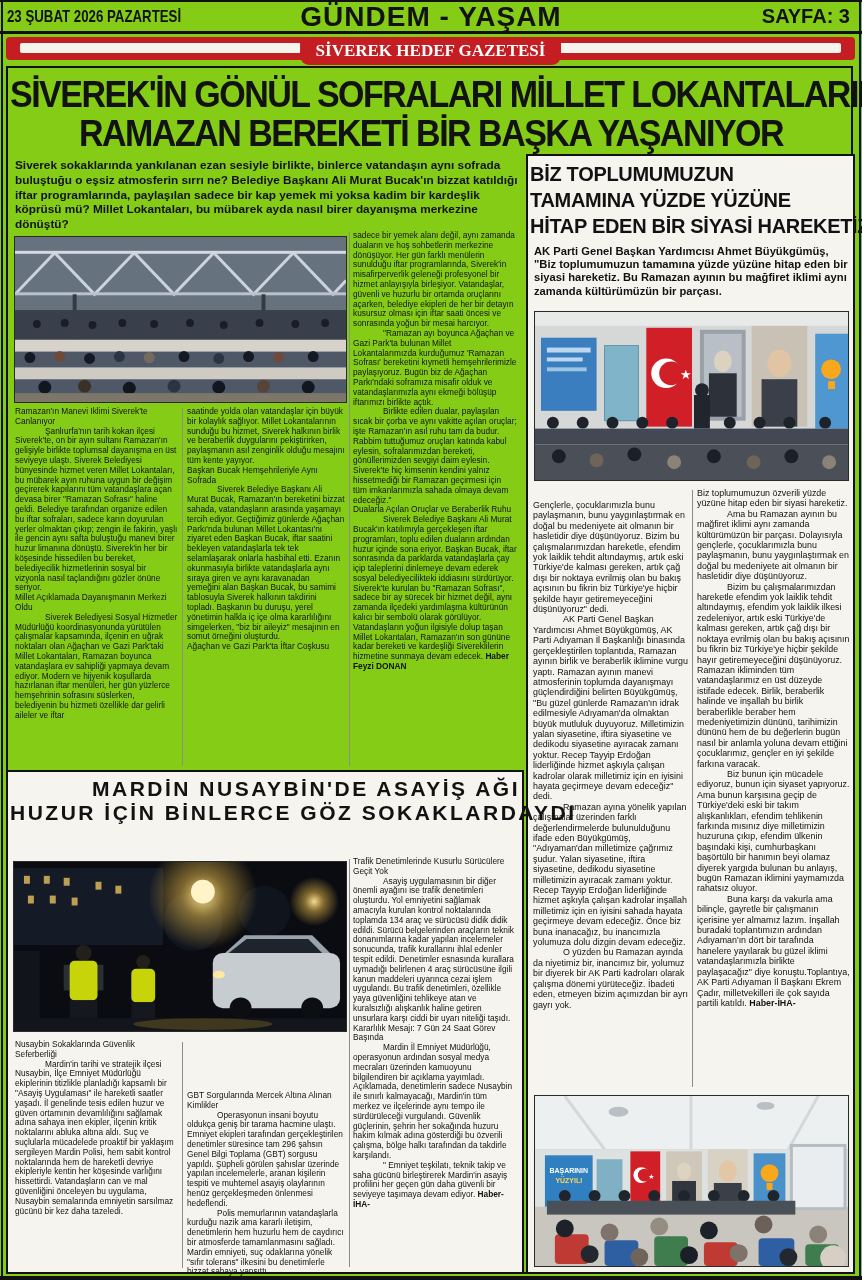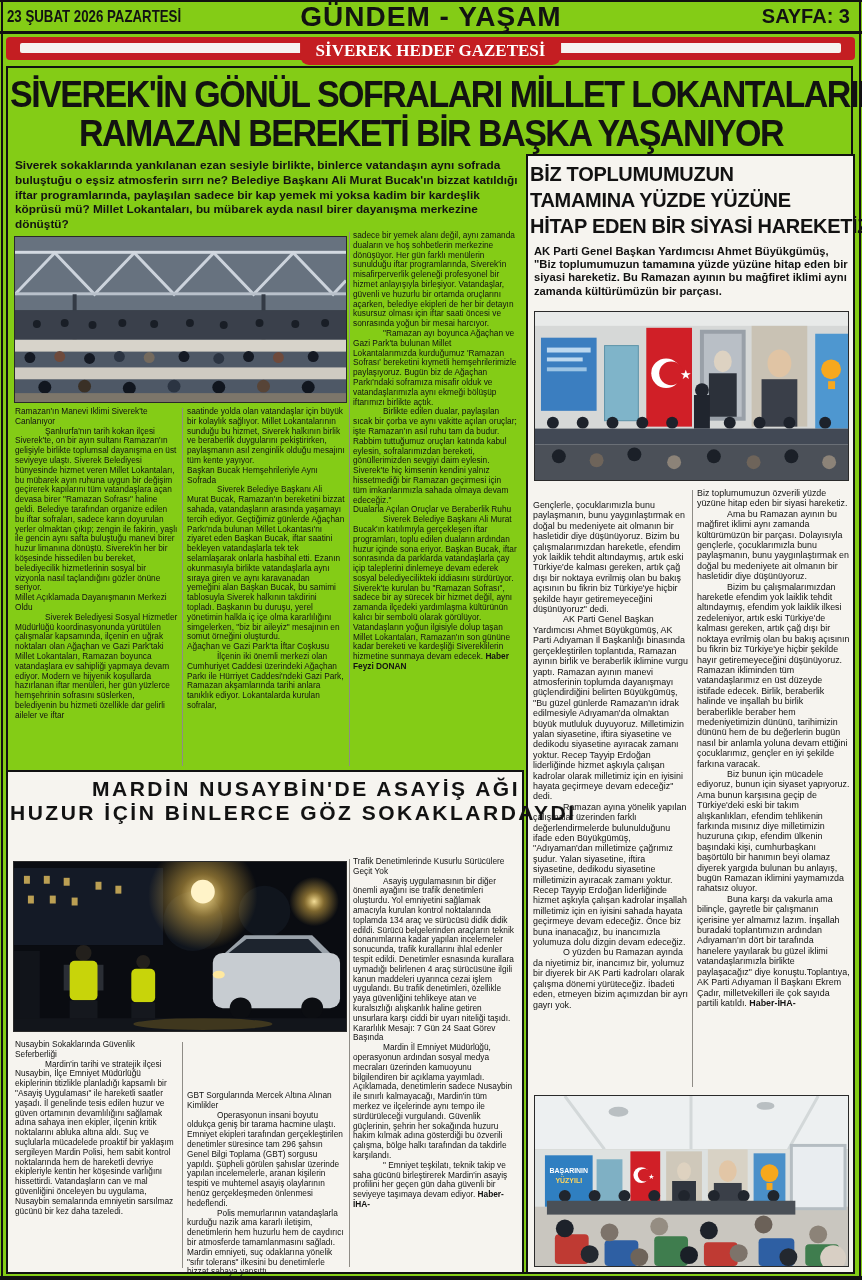--- a/index.html
+++ b/index.html
@@ -145,21 +145,20 @@
     <p class="ind">Şanlıurfa'nın tarih kokan ilçesi Siverek'te, on bir ayın sultanı Ramazan'ın gelişiyle birlikte toplumsal dayanışma en üst seviyeye ulaştı. Siverek Belediyesi bünyesinde hizmet veren Millet Lokantaları, bu mübarek ayın ruhuna uygun bir değişim geçirerek kapılarını tüm vatandaşlara açan devasa birer "Ramazan Sofrası" haline geldi. Belediye tarafından organize edilen bu iftar sofraları, sadece karın doyurulan yerler olmaktan çıkıp; zengin ile fakirin, yaşlı ile gencin aynı safta buluştuğu manevi birer huzur limanına dönüştü. Siverek'in her bir köşesinde hissedilen bu bereket, belediyecilik hizmetlerinin sosyal bir vizyonla nasıl taçlandığını gözler önüne seriyor.</p>
     <p class="h">Millet Açıklamada Dayanışmanın Merkezi Oldu</p>
     <p class="ind">Siverek Belediyesi Sosyal Hizmetler Müdürlüğü koordinasyonunda yürütülen çalışmalar kapsamında, ilçenin en uğrak noktaları olan Ağaçhan ve Gazi Park'taki Millet Lokantaları, Ramazan boyunca vatandaşlara ev sahipliği yapmaya devam ediyor. Modern ve hijyenik koşullarda hazırlanan iftar menüleri, her gün yüzlerce hemşehrinin sofrasını süslerken, belediyenin bu hizmeti özellikle dar gelirli aileler ve iftar</p>
   </div>
 
   <div class="abs col" style="left:187px;top:407px;width:158px;height:361px;">
     <p>saatinde yolda olan vatandaşlar için büyük bir kolaylık sağlıyor. Millet Lokantalarının sunduğu bu hizmet, Siverek halkının birlik ve beraberlik duygularını pekiştirirken, paylaşmanın asıl zenginlik olduğu mesajını tüm kente yayıyor.</p>
     <p class="h">Başkan Bucak Hemşehrileriyle Aynı Sofrada</p>
     <p class="ind">Siverek Belediye Başkanı Ali Murat Bucak, Ramazan'ın bereketini bizzat sahada, vatandaşların arasında yaşamayı tercih ediyor. Geçtiğimiz günlerde Ağaçhan Parkı'nda bulunan Millet Lokantası'nı ziyaret eden Başkan Bucak, iftar saatini bekleyen vatandaşlarla tek tek selamlaşarak onlarla hasbihal etti. Ezanın okunmasıyla birlikte vatandaşlarla aynı sıraya giren ve aynı karavanadan yemeğini alan Başkan Bucak, bu samimi tablosuyla Siverek halkının takdirini topladı. Başkanın bu duruşu, yerel yönetimin halkla iç içe olma kararlılığını simgelerken, "biz bir aileyiz" mesajının en somut örneğini oluşturdu.</p>
     <p class="h">Ağaçhan ve Gazi Park'ta İftar Coşkusu</p>
-    <p class="ind">İlçenin iki önemli merkezi olan Cumhuriyet Caddesi üzerindeki Ağaçhan Parkı ile Hürriyet Caddesi'ndeki Gazi Park, Ramazan akşamlarında tarihi anlara tanıklık ediyor. Lokantalarda kurulan sofralar,</p>
   </div>
 
   <div class="abs col" style="left:353px;top:231px;width:164px;height:537px;">
     <p>sadece bir yemek alanı değil, aynı zamanda duaların ve hoş sohbetlerin merkezine dönüşüyor. Her gün farklı menülerin sunulduğu iftar programlarında, Siverek'in misafirperverlik geleneği profesyonel bir hizmet anlayışıyla birleşiyor. Vatandaşlar, güvenli ve huzurlu bir ortamda oruçlarını açarken, belediye ekipleri de her bir detayın kusursuz olması için iftar saati öncesi ve sonrasında yoğun bir mesai harcıyor.</p>
     <p class="ind">"Ramazan ayı boyunca Ağaçhan ve Gazi Park'ta bulunan Millet Lokantalarımızda kurduğumuz 'Ramazan Sofrası' bereketini kıymetli hemşehrilerimizle paylaşıyoruz. Bugün biz de Ağaçhan Parkı'ndaki soframıza misafir olduk ve vatandaşlarımızla aynı ekmeği bölüşüp iftarımızı birlikte açtık.</p>
     <p class="ind">Birlikte edilen dualar, paylaşılan sıcak bir çorba ve aynı vakitte açılan oruçlar; işte Ramazan'ın asıl ruhu tam da budur. Rabbim tuttuğumuz oruçları katında kabul eylesin, sofralarımızdan bereketi, gönüllerimizden sevgiyi daim eylesin. Siverek'te hiç kimsenin kendini yalnız hissetmediği bir Ramazan geçirmesi için tüm imkanlarımızla sahada olmaya devam edeceğiz."</p>
     <p class="h">Dualarla Açılan Oruçlar ve Beraberlik Ruhu</p>
     <p class="ind"><span>Siverek Belediye Başkanı Ali Murat Bucak'ın katılımıyla gerçekleşen iftar programları, toplu edilen duaların ardından huzur içinde sona eriyor. Başkan Bucak, iftar sonrasında da parklarda vatandaşlarla çay içip taleplerini dinlemeye devam ederek sosyal belediyecilikteki iddiasını sürdürüyor. Siverek'te kurulan bu "Ramazan Sofrası", sadece bir ay sürecek bir hizmet değil, aynı zamanda ilçedeki yardımlaşma kültürünün kalıcı bir sembolü olarak görülüyor. Vatandaşların yoğun ilgisiyle dolup taşan Millet Lokantaları, Ramazan'ın son gününe kadar bereketi ve kardeşliği Sivereklilerin hizmetine sunmaya devam edecek.</span> <b>Haber Feyzi DONAN</b></p>
   </div>
 

